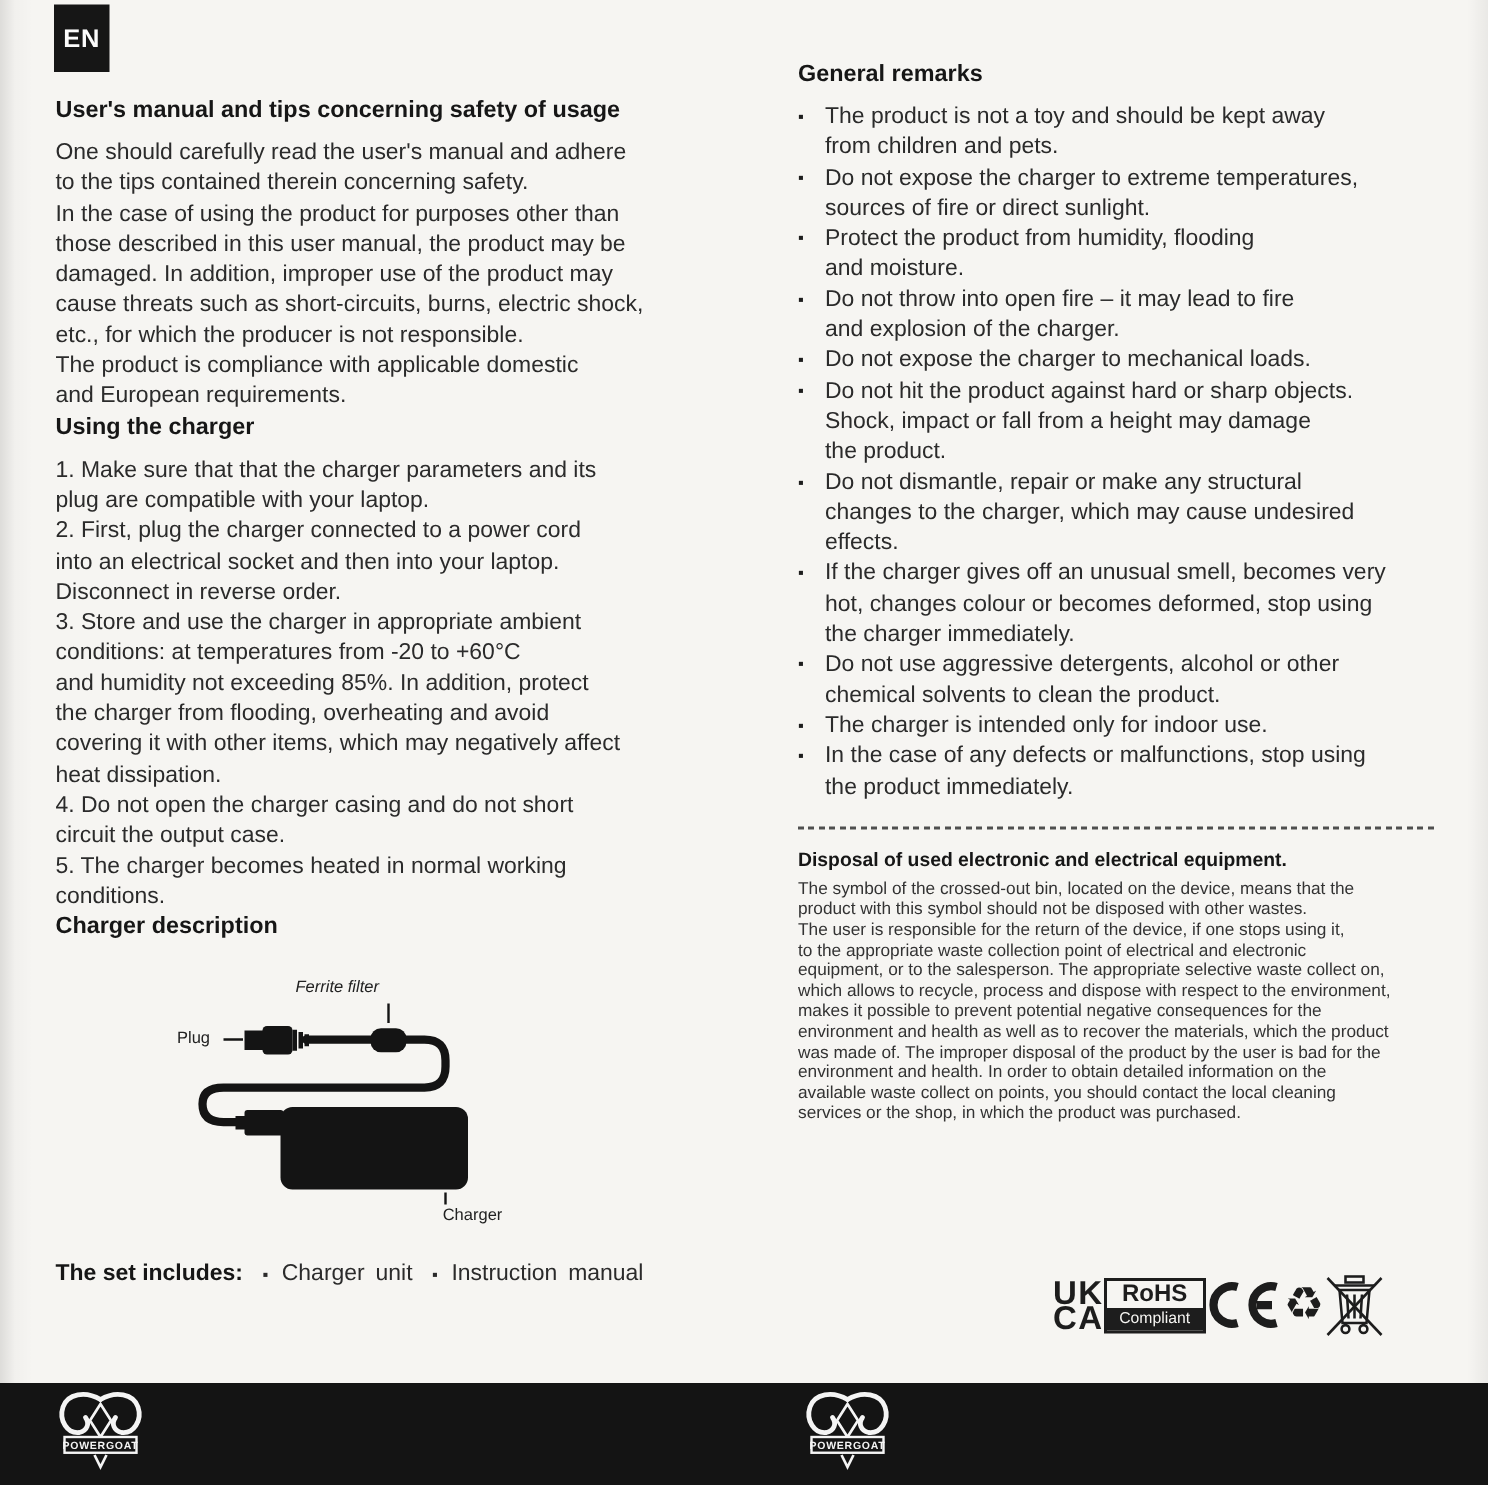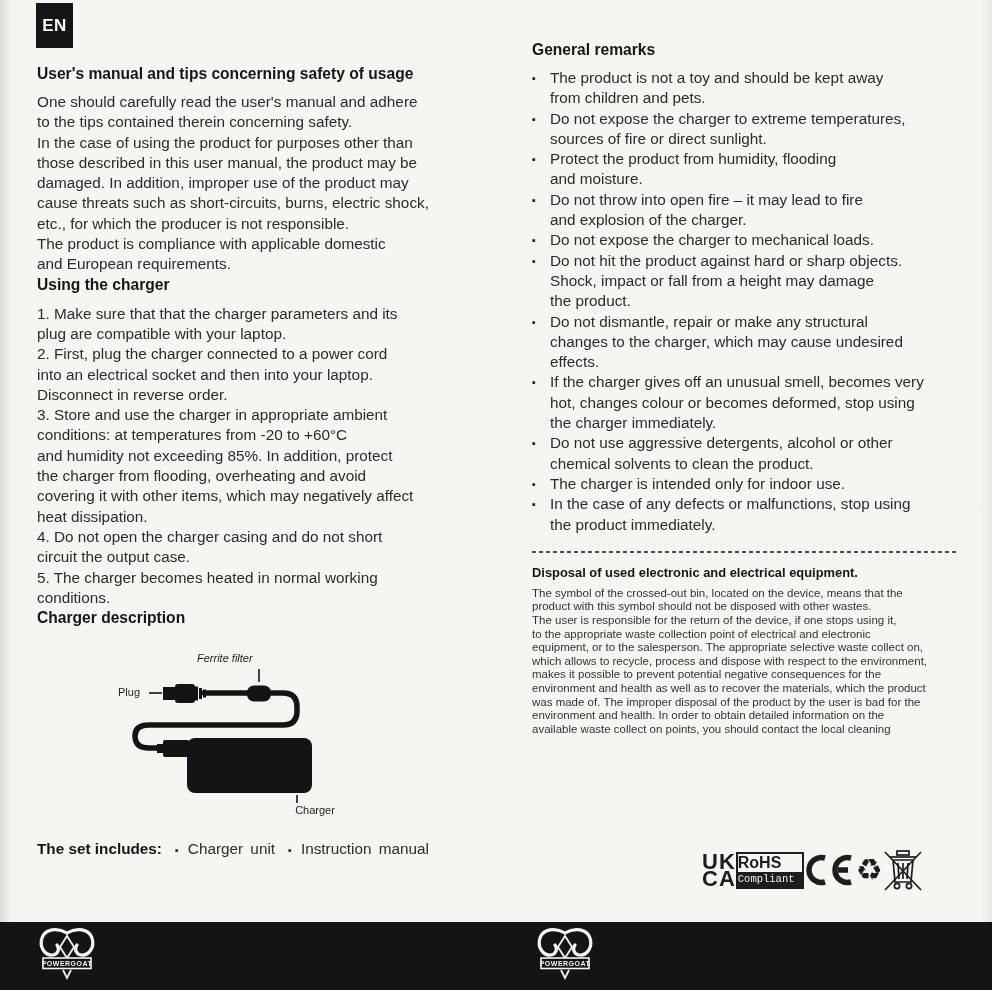--- a/index.html
+++ b/index.html
@@ -38,23 +38,23 @@
   .lbl.ferrite{left:160px;top:4px;width:122px;font-style:italic;}
   .lbl.plug{left:81px;top:38px;}
   .lbl.charger{left:228px;top:156px;width:100px;text-align:center;}
   .set-line{margin-top:14px;font-size:15.3px;display:flex;align-items:baseline;color:#2b2b2b;}
   .set-line .b{font-weight:bold;color:#161616;}
   .set-line .sq{font-size:11px;margin:0 9px 0 13px;}
   .set-line .it{word-spacing:3px;}
   
   .badges{position:absolute;left:702px;top:848px;display:flex;align-items:center;}
   .ukca{font-weight:bold;font-size:22px;line-height:17px;color:#1d1d1d;letter-spacing:1px;}
-  .rohs{border:2px solid #1d1d1d;width:64px;text-align:left;background:#f6f5f2;}
+  .rohs{border:2px solid #1d1d1d;width:64px;text-align:center;background:#f6f5f2;}
   .rohs .t{font-weight:bold;font-size:16px;color:#1d1d1d;line-height:18px;}
-  .rohs .c{background:#1d1d1d;color:#f6f5f2;font-size:10.5px;line-height:13px;padding:1px 0;font-family:Liberation Mono, monospace;}
+  .rohs .c{background:#1d1d1d;color:#f6f5f2;font-size:10.5px;line-height:13px;padding:1px 0;}
   .recycle{font-size:30px;color:#1d1d1d;line-height:30px;font-family:"DejaVu Sans",sans-serif;}
   
   .footer{position:absolute;left:0;top:922px;width:992px;height:68px;background:#141414;}
   .goat{position:absolute;top:3px;}
   .goat.g1{left:36px;}
   .goat.g2{left:534px;}
 </style>
 </head>
 <body>
 
@@ -229,20 +229,21 @@
         <div>product with this symbol should not be disposed with other wastes.</div>
         <div>The user is responsible for the return of the device, if one stops using it,</div>
         <div>to the appropriate waste collection point of electrical and electronic</div>
         <div>equipment, or to the salesperson. The appropriate selective waste collect on,</div>
         <div>which allows to recycle, process and dispose with respect to the environment,</div>
         <div>makes it possible to prevent potential negative consequences for the</div>
         <div>environment and health as well as to recover the materials, which the product</div>
         <div>was made of. The improper disposal of the product by the user is bad for the</div>
         <div>environment and health. In order to obtain detailed information on the</div>
         <div>available waste collect on points, you should contact the local cleaning</div>
+        <div>services or the shop, in which the product was purchased.</div>
       </div>
   </div>
 
   <div class="badges">
     <div class="ukca">
       <div>UK</div>
       <div>CA</div>
     </div>
     <div class="rohs">
       <div class="t">RoHS</div>

